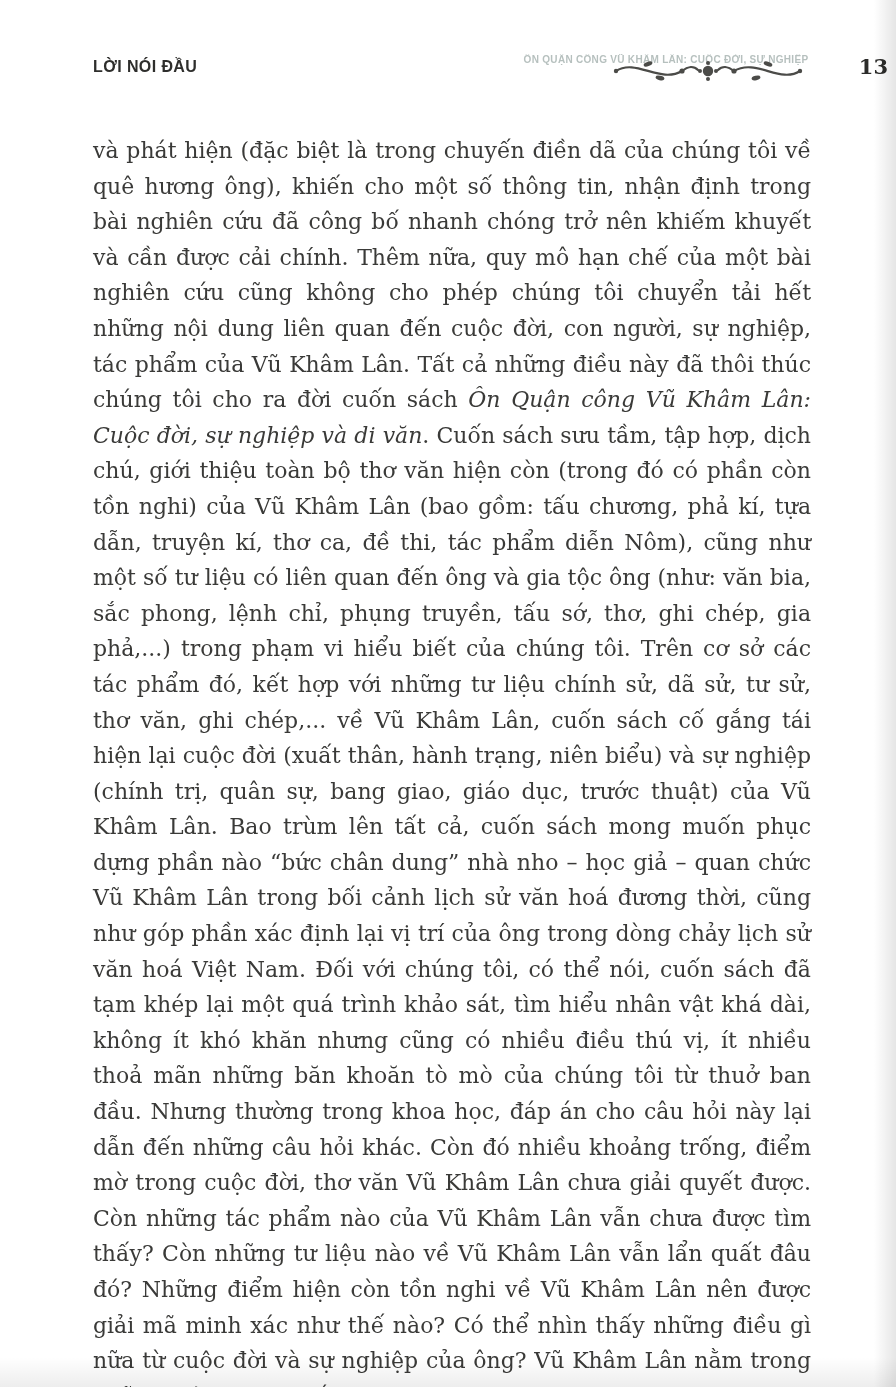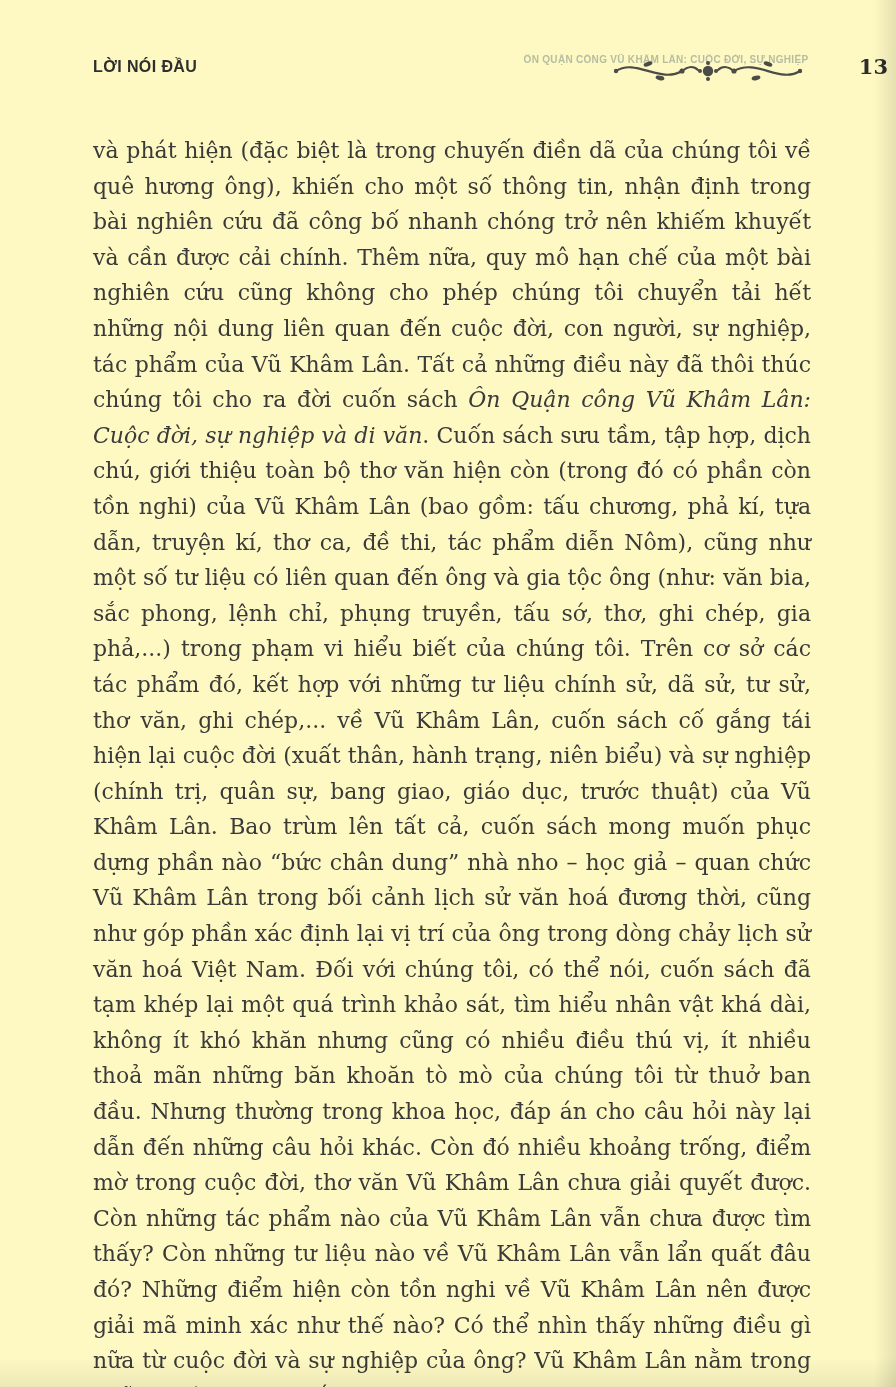--- a/index.html
+++ b/index.html
@@ -5,21 +5,21 @@
   html,body{margin:0;padding:0;}
   body{
     width:896px;height:1387px;
     background:#e9e9e7;
     font-family:"DejaVu Serif", serif;
     overflow:hidden;
   }
   .page{
     position:relative;
     width:896px;height:1387px;
-    background:#fef9c3;
+    background:#ffffff;
     box-sizing:border-box;
   }
   
   .edge-right{
     position:absolute;top:0;right:0;width:22px;height:100%;
     background:linear-gradient(to right, rgba(0,0,0,0), rgba(0,0,0,0.10));
     pointer-events:none;
   }
   .edge-bottom{
     position:absolute;bottom:0;left:0;width:100%;height:30px;

